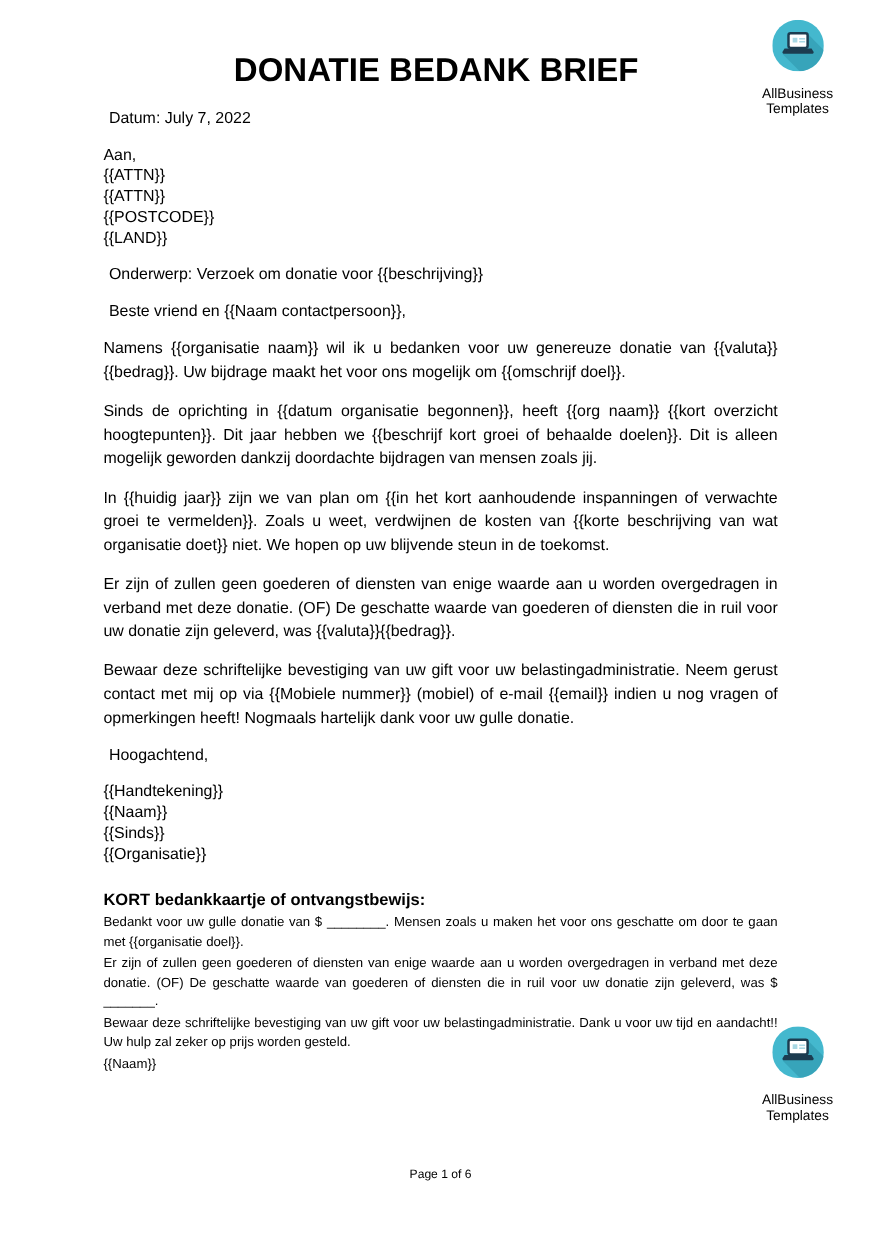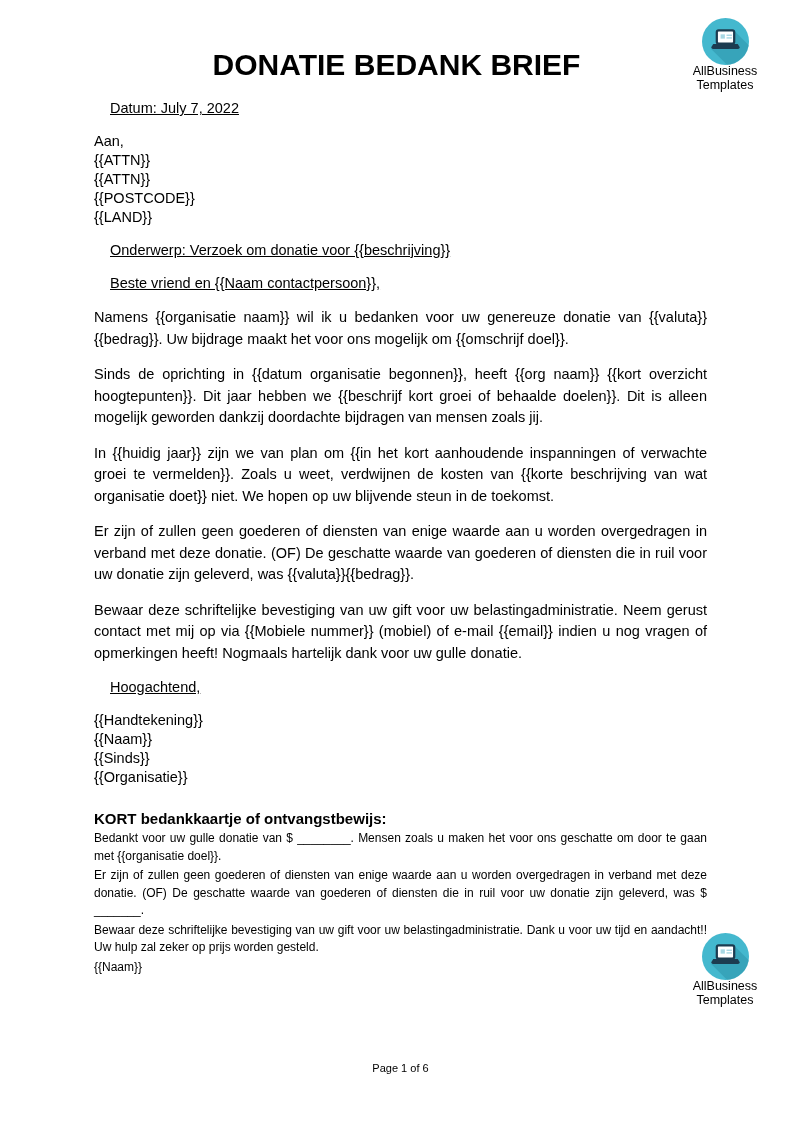--- a/index.html
+++ b/index.html
@@ -20,21 +20,21 @@
     font-size: 30px;
     line-height: 30px;
     font-weight: 700;
     letter-spacing: 0px;
   }
   .content {
     width: 613px;
     margin-left: 94px;
     font-size: 14.5px;
   }
-  .single-line { line-height: 19px; margin: 14px 0 0 16px; text-decoration: underline; }
+  .single-line { line-height: 19px; margin: 14px 0 0 5px; }
   .line-group { margin: 14px 0 0 0; }
   .line-group div { line-height: 19px; }
   .para {
     margin: 14px 0 0 0;
     line-height: 21.5px;
     text-align: justify;
   }
   .receipt-heading {
     margin: 22px 0 0 0;
     font-size: 15px;
@@ -54,21 +54,21 @@
     width: 70px;
     text-align: center;
   }
   .logo-top { top: 18px; right: 33px; }
   .logo-bottom { top: 933px; right: 33px; }
   .logo svg { display: block; margin: 0 auto; }
   .logo-text {
     font-size: 12.5px;
     line-height: 13.5px;
     color: #000;
-    margin-top: 0;
+    margin-top: 14px;
   }
   .page-footer {
     position: absolute;
     bottom: 48px;
     left: 4px;
     width: 100%;
     text-align: center;
     font-size: 11px;
     line-height: 12px;
   }

